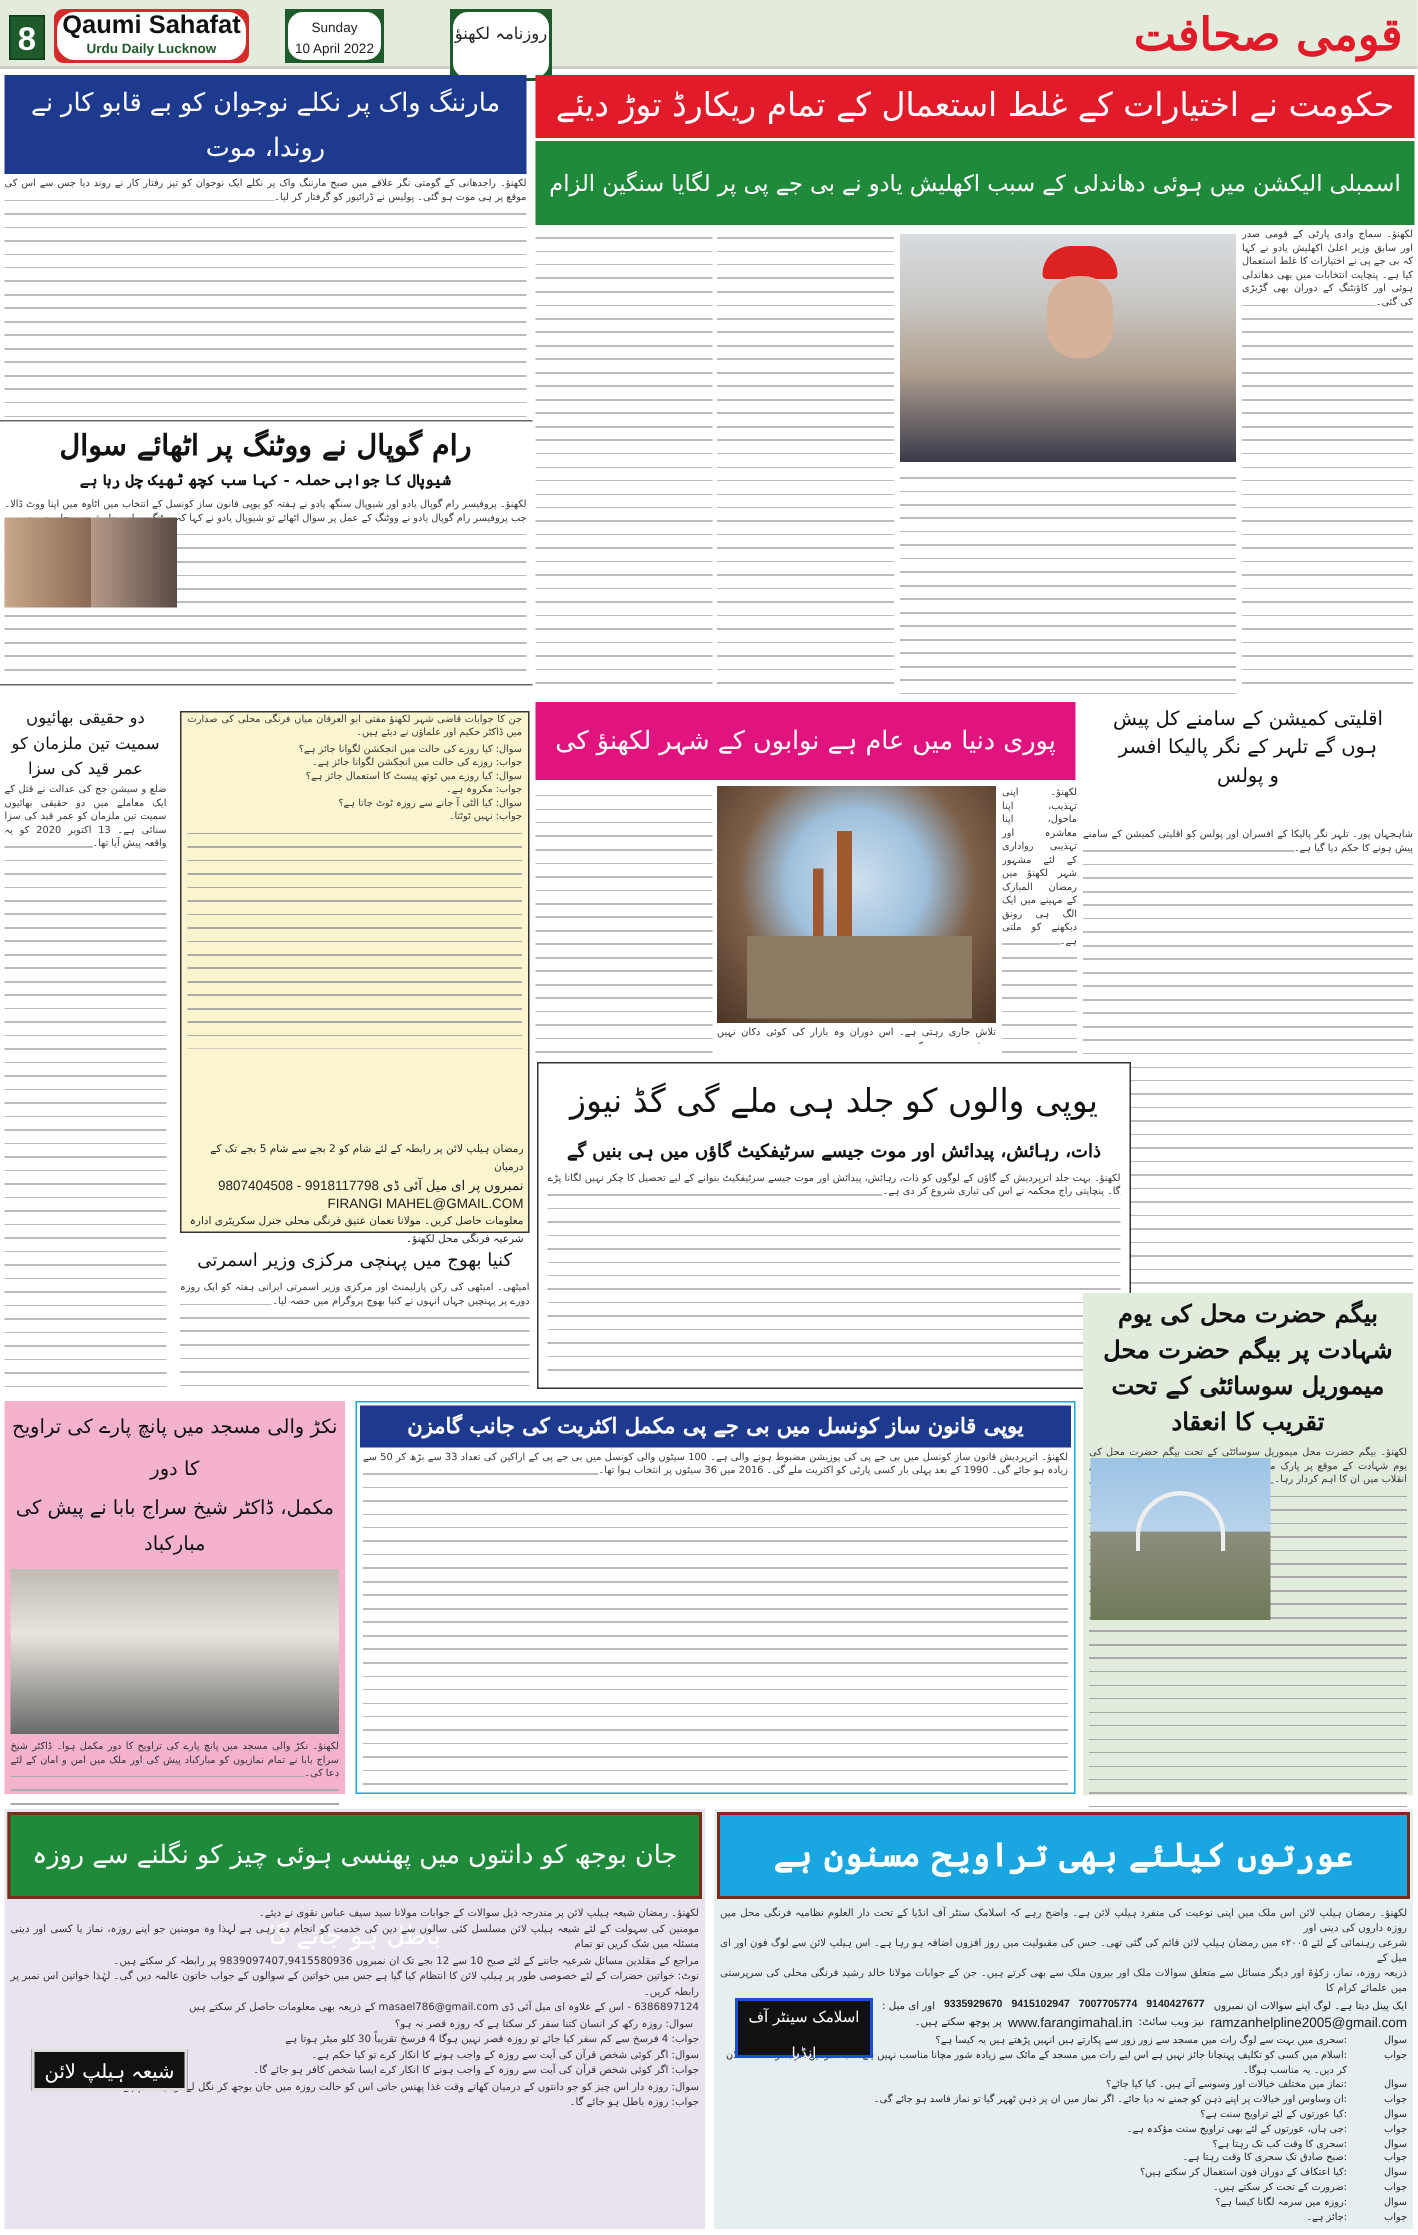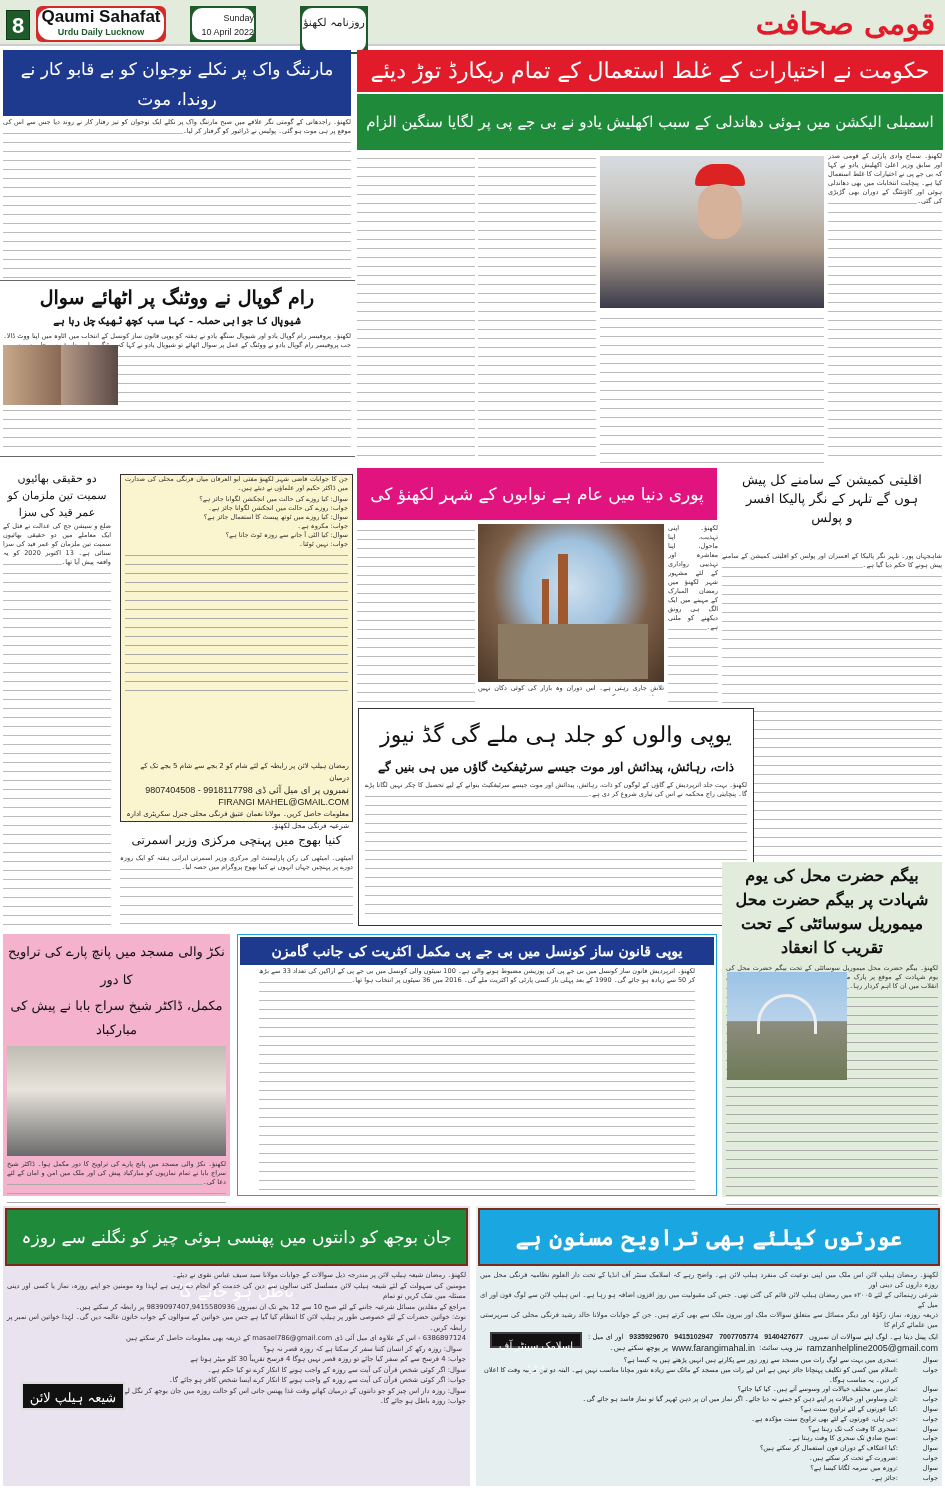--- a/index.html
+++ b/index.html
@@ -6,21 +6,21 @@
 body{width:945px;height:1490px;background:#fff;font-family:"DejaVu Sans",sans-serif;position:relative;overflow:hidden;color:#222}
 .abs{position:absolute}
 .rtl{direction:rtl;text-align:right}
 .masthead{left:0;top:0;width:945px;height:46px;background:#e3ecdc;border-bottom:2px solid #ccc}
 .pgnum{left:6px;top:10px;width:24px;height:30px;background:#1e5a2a;color:#fff;font:bold 22px "Liberation Sans",sans-serif;text-align:center;line-height:30px;border:1px solid #0d3b17}
 .brandbox{left:36px;top:6px;width:130px;height:36px;background:#d32a2a;border-radius:6px;padding:2px}
 .brandbox-in{width:100%;height:100%;background:#fff;border-radius:12px;text-align:center}
 .brandbox-in .t1{font:bold 17px "Liberation Sans",sans-serif;color:#111;line-height:18px}
 .brandbox-in .t2{font:bold 9px "Liberation Sans",sans-serif;color:#1e5a2a;line-height:12px}
 .datebox{left:190px;top:6px;width:66px;height:36px;background:#1e5a2a;padding:2px}
-.datebox-in{width:100%;height:100%;background:#fff;border-radius:10px;text-align:right;font:9px "Liberation Sans",sans-serif;line-height:14px;padding-top:3px}
+.datebox-in{width:100%;height:100%;background:#fff;border-radius:10px;text-align:center;font:9px "Liberation Sans",sans-serif;line-height:14px;padding-top:3px}
 .logobox{left:300px;top:6px;width:68px;height:48px;background:#1e5a2a;padding:2px}
 .logobox-in{width:100%;height:100%;background:#fff;border-radius:10px;text-align:center;font:11px "DejaVu Serif",serif;line-height:30px}
 .titleur{left:380px;top:4px;width:555px;height:40px;text-align:right;font:bold 30px "DejaVu Serif",serif;color:#e21b2a;line-height:40px;direction:rtl}
 .banner{color:#fff;text-align:center;direction:rtl;font-family:"DejaVu Serif",serif}
 .col-text{font-size:6.5px;line-height:9px;color:#333;direction:rtl;text-align:justify;overflow:hidden}
 .col-text span{display:block}
 .photo{background:linear-gradient(135deg,#b8a38d,#7a5e4a)}
 .box{border:1px solid #333}
 .headline{direction:rtl;text-align:center;font-family:"DejaVu Serif",serif;color:#111}
 .lines{background:repeating-linear-gradient(#fff 0 6px,#bbb 6px 7px,#fff 7px 9px)}
@@ -155,21 +155,21 @@
   <div class="photo" style="margin:4px 4px;height:110px;background:linear-gradient(180deg,#c0bcb4 0%,#e8e4dc 40%,#6a6a6a 100%)"></div>
   <div class="col-text lines-g" style="margin:0 4px;height:80px">
     <span style="display:inline;background:#f4b2cc">لکھنؤ۔ نکڑ والی مسجد میں پانچ پارے کی تراویح کا دور مکمل ہوا۔ ڈاکٹر شیخ سراج بابا نے تمام نمازیوں کو مبارکباد پیش کی اور ملک میں امن و امان کے لئے دعا کی۔</span>
   </div>
 </div>
 
 <div class="abs" style="left:237px;top:934px;width:480px;height:262px;border:1px solid #1aa6e0">
   <div class="banner" style="background:#1d3a8f;height:28px;margin:2px">
     <div style="font-size:14px;line-height:28px;font-weight:bold">یوپی قانون ساز کونسل میں بی جے پی مکمل اکثریت کی جانب گامزن</div>
   </div>
-  <div class="col-text lines" style="margin:2px 21px;height:224px">
+  <div class="col-text lines" style="margin:2px 4px;height:224px">
     <span style="background:#fff;display:inline">لکھنؤ۔ اترپردیش قانون ساز کونسل میں بی جے پی کی پوزیشن مضبوط ہونے والی ہے۔ 100 سیٹوں والی کونسل میں بی جے پی کے اراکین کی تعداد 33 سے بڑھ کر 50 سے زیادہ ہو جائے گی۔ 1990 کے بعد پہلی بار کسی پارٹی کو اکثریت ملے گی۔ 2016 میں 36 سیٹوں پر انتخاب ہوا تھا۔</span>
   </div>
 </div>
 
 <div class="abs" style="left:3px;top:1206px;width:467px;height:280px;background:#e8e3ee">
   <div class="banner" style="background:#1e8a3a;border:2px solid #7a2b1a;height:58px;margin:2px">
     <div style="font-size:17px;line-height:54px">جان بوجھ کو دانتوں میں پھنسی ہوئی چیز کو نگلنے سے روزہ باطل ہو جائے گا</div>
   </div>
   <div class="col-text" style="padding:2px 4px;font-size:6.8px;line-height:10.5px;height:210px">
     <span>لکھنؤ۔ رمضان شیعہ ہیلپ لائن پر مندرجہ ذیل سوالات کے جوابات مولانا سید سیف عباس نقوی نے دیئے۔</span>
@@ -177,21 +177,21 @@
     <span>مراجع کے مقلدین مسائل شرعیہ جاننے کے لئے صبح 10 سے 12 بجے تک ان نمبروں 9839097407,9415580936 پر رابطہ کر سکتے ہیں۔</span>
     <span>نوٹ: خواتین حضرات کے لئے خصوصی طور پر ہیلپ لائن کا انتظام کیا گیا ہے جس میں خواتین کے سوالوں کے جواب خاتون عالمہ دیں گی۔ لہٰذا خواتین اس نمبر پر رابطہ کریں۔</span>
     <span>6386897124 - اس کے علاوہ ای میل آئی ڈی masael786@gmail.com کے ذریعہ بھی معلومات حاصل کر سکتے ہیں</span>
     <span style="padding-right:4px">سوال: روزہ رکھ کر انسان کتنا سفر کر سکتا ہے کہ روزہ قصر نہ ہو؟</span>
     <span>جواب: 4 فرسخ سے کم سفر کیا جائے تو روزہ قصر نہیں ہوگا 4 فرسخ تقریباً 30 کلو میٹر ہوتا ہے</span>
     <span>سوال: اگر کوئی شخص قرآن کی آیت سے روزہ کے واجب ہونے کا انکار کرے تو کیا حکم ہے۔</span>
     <span>جواب: اگر کوئی شخص قرآن کی آیت سے روزہ کے واجب ہونے کا انکار کرے ایسا شخص کافر ہو جائے گا۔</span>
     <span>سوال: روزہ دار اس چیز کو جو دانتوں کے درمیان کھاتے وقت غذا پھنس جاتی اس کو حالت روزہ میں جان بوجھ کر نگل لے تو کیا حکم ہے۔؟</span>
     <span>جواب: روزہ باطل ہو جائے گا۔</span>
   </div>
-  <div class="abs" style="left:18px;top:176px;width:104px;height:28px;background:#111;color:#fff;font:13px 'DejaVu Serif',serif;text-align:center;line-height:28px;direction:rtl;border:2px solid #ddd">شیعہ ہیلپ لائن</div>
+  <div class="abs" style="left:18px;top:160px;width:104px;height:28px;background:#111;color:#fff;font:13px 'DejaVu Serif',serif;text-align:center;line-height:28px;direction:rtl;border:2px solid #ddd">شیعہ ہیلپ لائن</div>
 </div>
 
 <div class="abs" style="left:476px;top:1206px;width:466px;height:280px;background:#e5efef">
   <div class="banner" style="background:#1aa6e0;border:2px solid #7a2b1a;height:58px;margin:2px">
     <div style="font-size:22px;line-height:54px;font-weight:bold">عورتوں کیلئے بھی تراویح مسنون ہے</div>
   </div>
   <div class="col-text" style="padding:2px 4px;font-size:6.8px;line-height:10px">
     <span>لکھنؤ۔ رمضان ہیلپ لائن اس ملک میں اپنی نوعیت کی منفرد ہیلپ لائن ہے۔ واضح رہے کہ اسلامک سنٹر آف انڈیا کے تحت دار العلوم نظامیہ فرنگی محل میں روزہ داروں کی دینی اور</span>
     <span>شرعی رہنمائی کے لئے ۲۰۰۵ء میں رمضان ہیلپ لائن قائم کی گئی تھی۔ جس کی مقبولیت میں روز افزوں اضافہ ہو رہا ہے۔ اس ہیلپ لائن سے لوگ فون اور ای میل کے</span>
     <span>ذریعہ روزہ، نماز، زکوٰۃ اور دیگر مسائل سے متعلق سوالات ملک اور بیرون ملک سے بھی کرتے ہیں۔ جن کے جوابات مولانا خالد رشید فرنگی محلی کی سرپرستی میں علمائے کرام کا</span>
@@ -253,14 +253,14 @@
       </div>
     <div class="rtl" style="display:flex;font-size:6.5px;line-height:9.8px">
         <span style="width:40px;flex:none">سوال</span>
         <span>:روزہ میں سرمہ لگانا کیسا ہے؟</span>
       </div>
     <div class="rtl" style="display:flex;font-size:6.5px;line-height:9.8px">
         <span style="width:40px;flex:none">جواب</span>
         <span>:جائز ہے۔</span>
       </div>
   </div>
-  <div class="abs" style="left:14px;top:126px;width:92px;height:16px;background:#111;color:#fff;font:10px 'DejaVu Serif',serif;text-align:center;line-height:24px;direction:rtl;border:2px solid #404040">اسلامک سینٹر آف انڈیا</div>
+  <div class="abs" style="left:14px;top:126px;width:92px;height:40px;background:#111;color:#fff;font:10px 'DejaVu Serif',serif;text-align:center;line-height:24px;direction:rtl;border:2px solid #1d4ed8">اسلامک سینٹر آف انڈیا</div>
 </div>
 
 </body></html>

